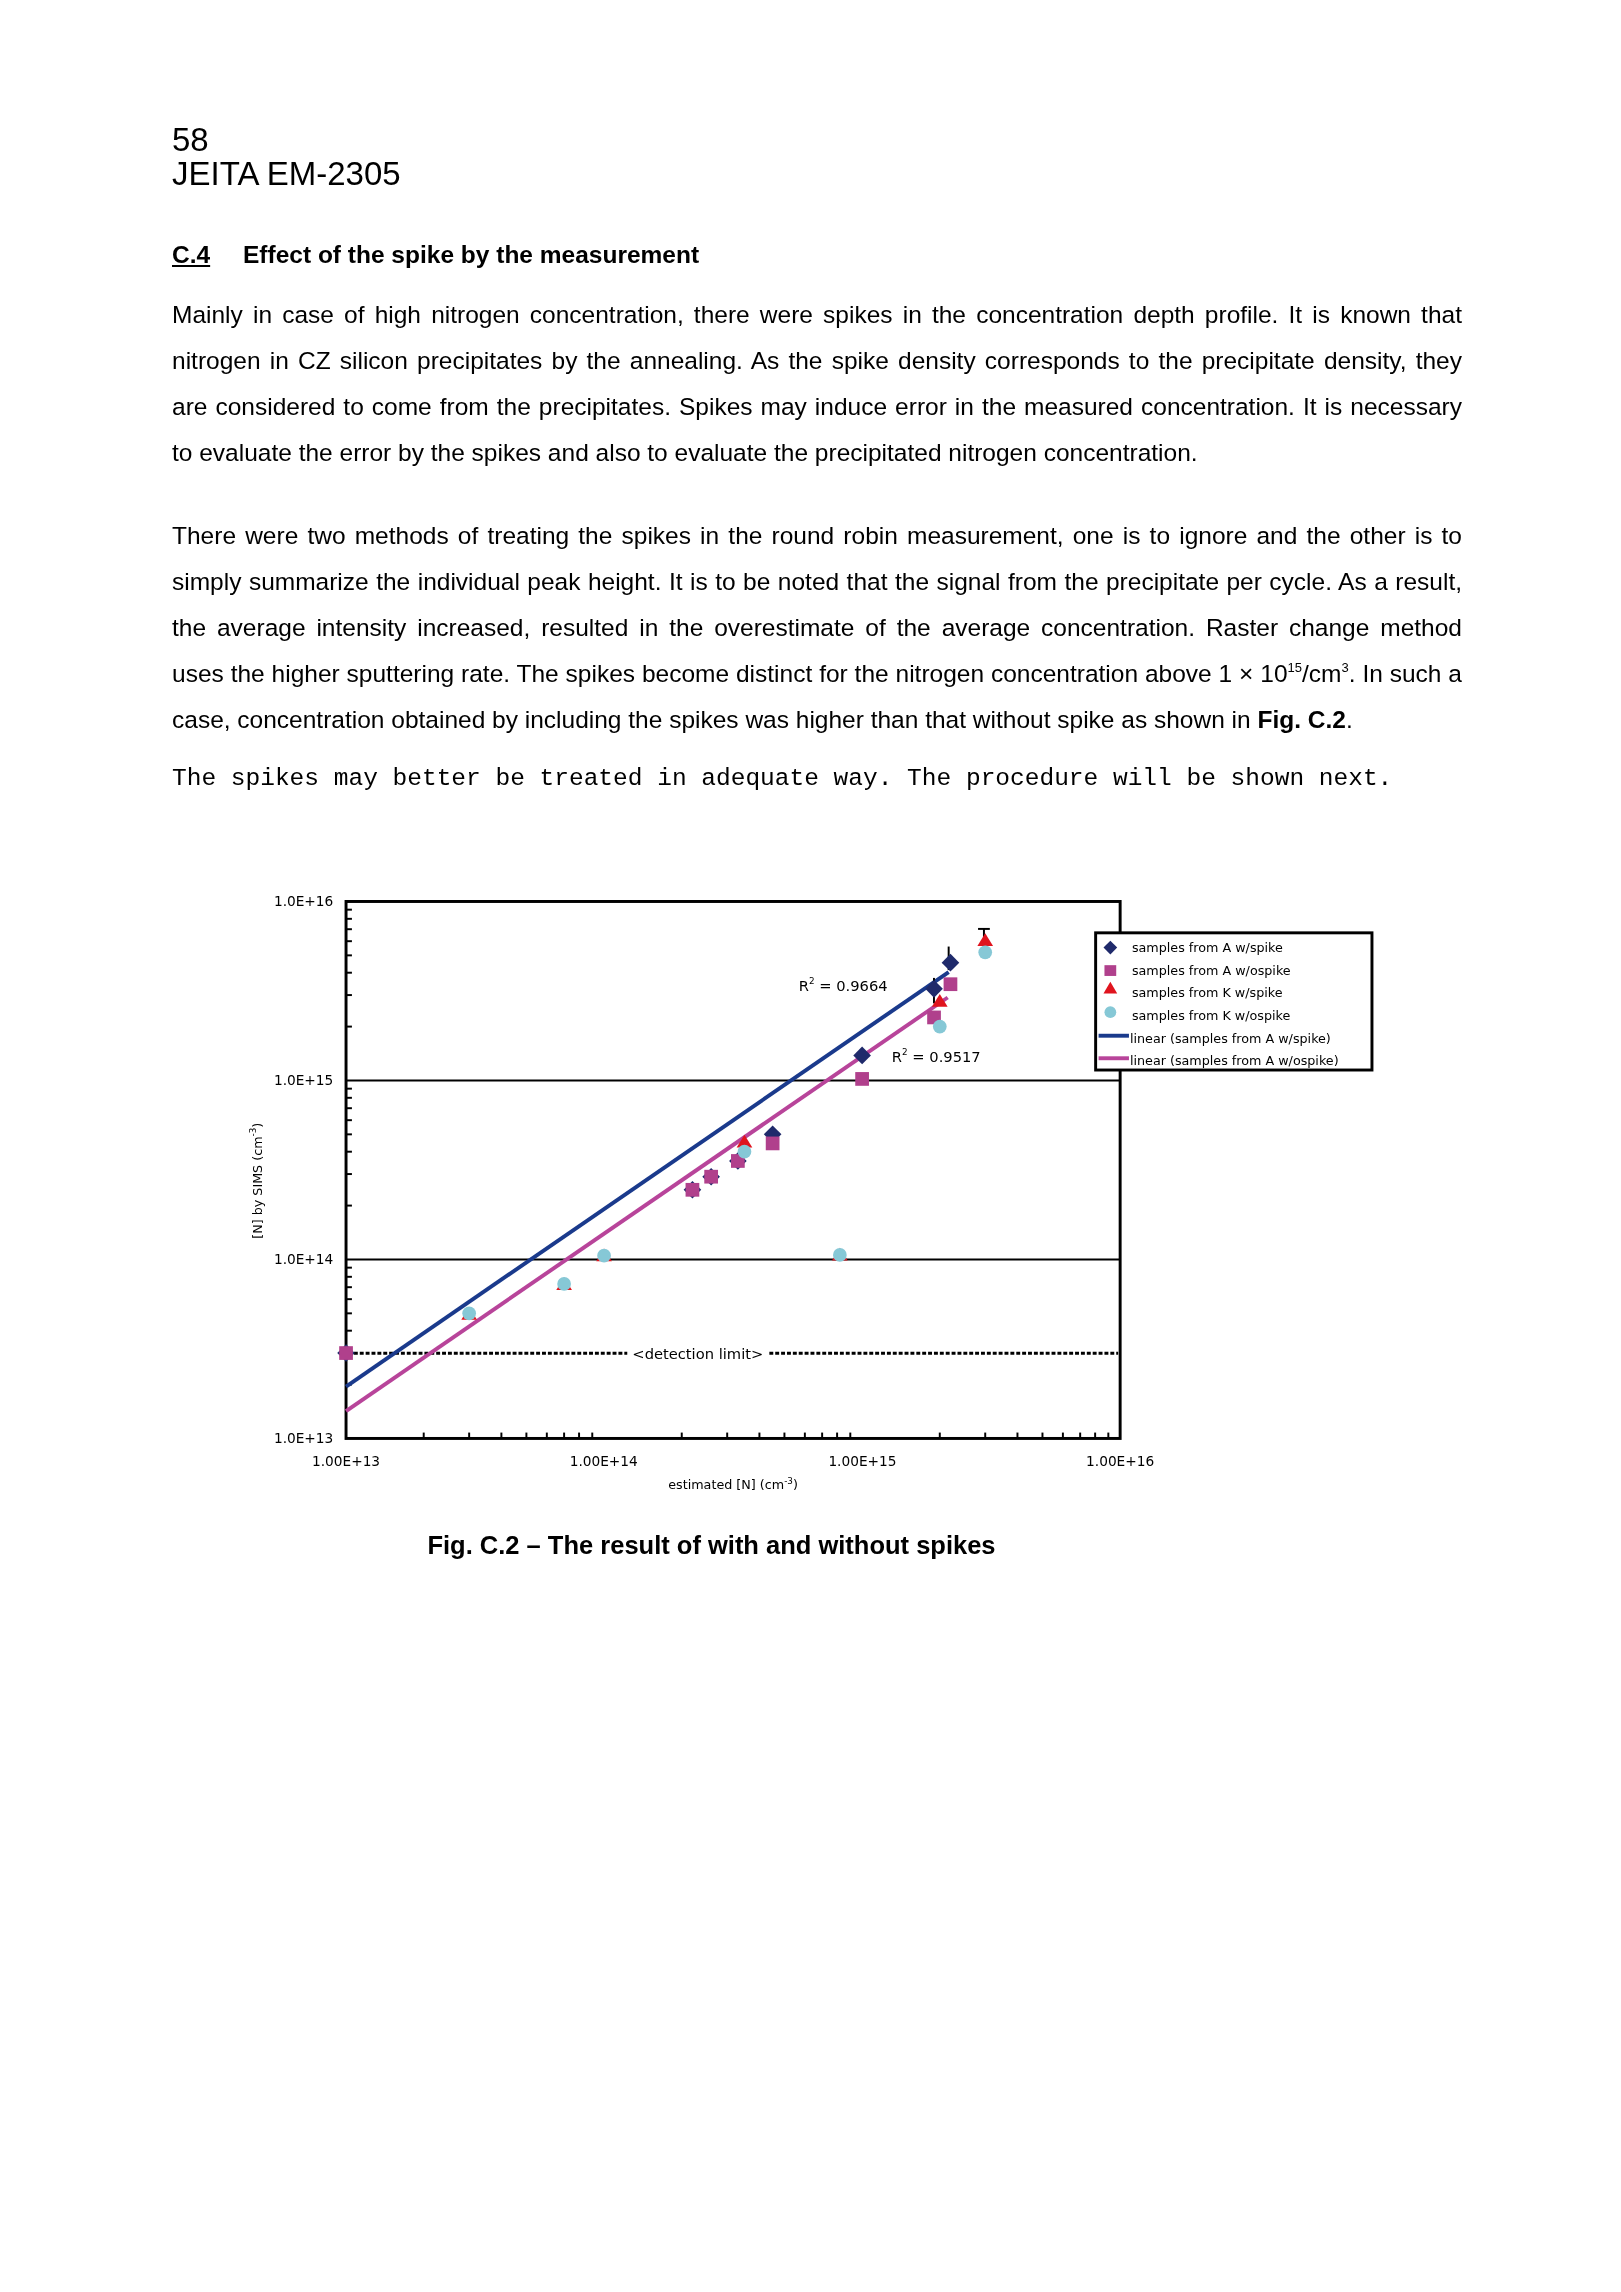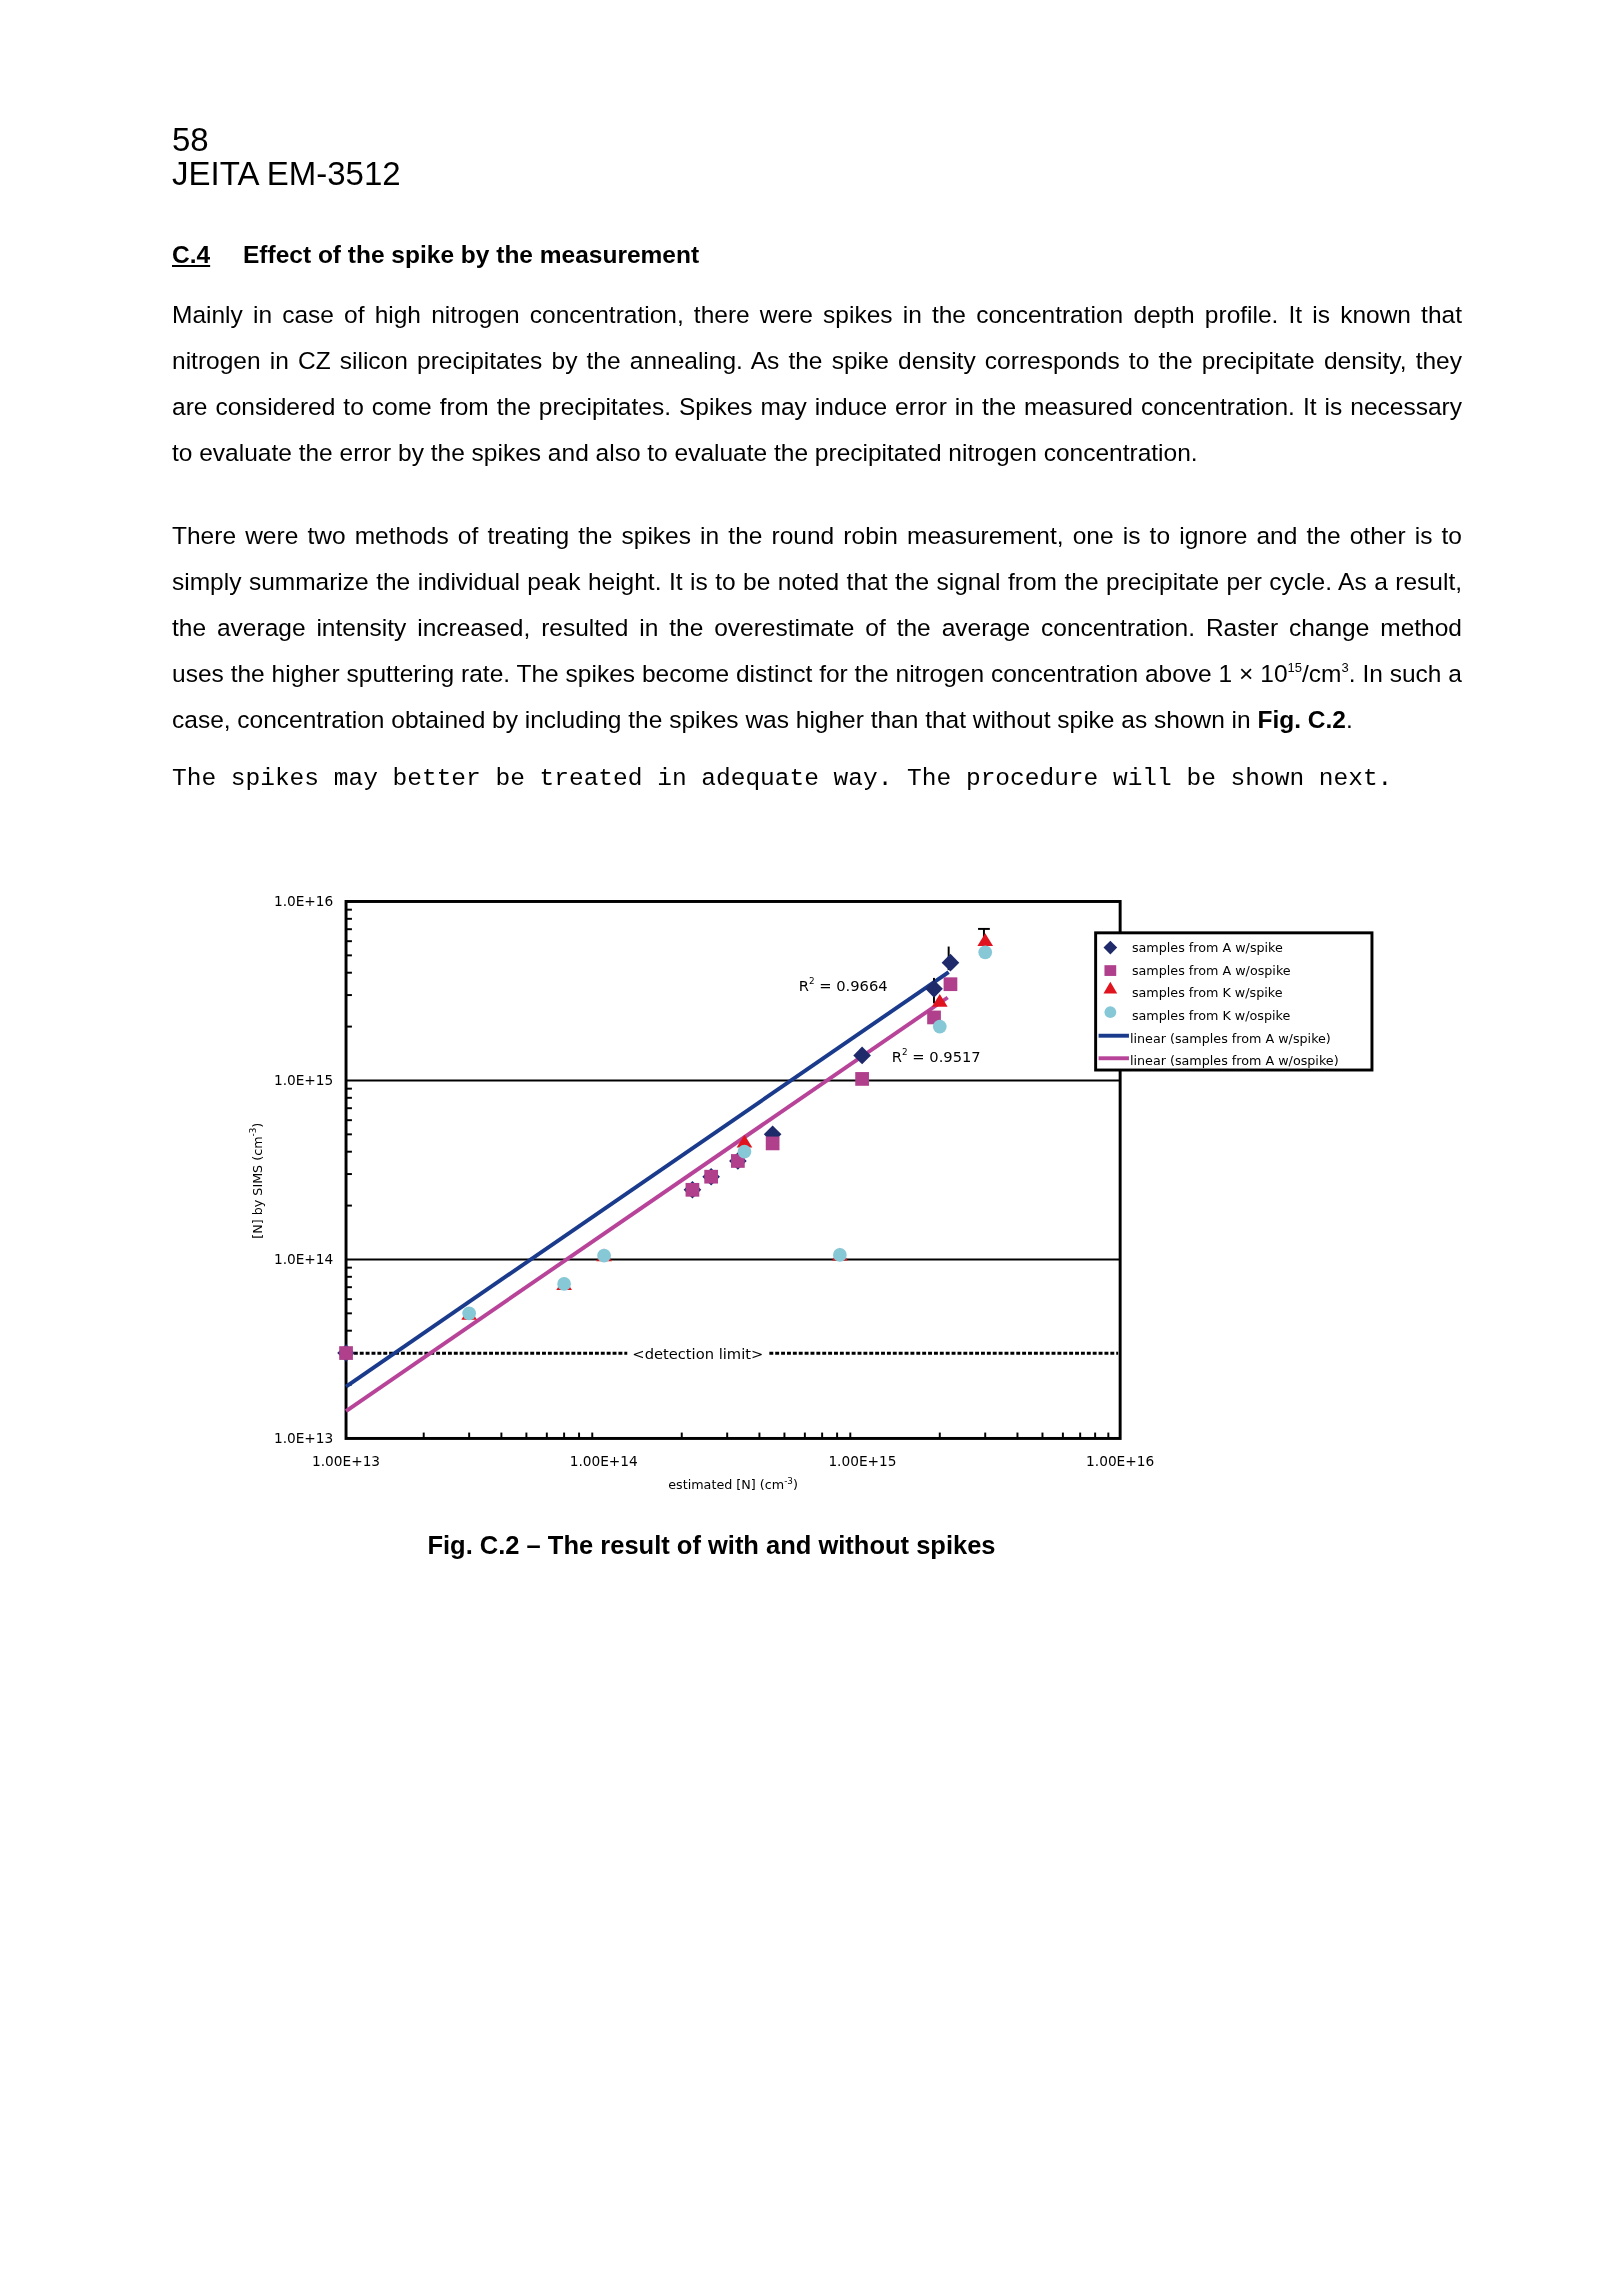--- a/index.html
+++ b/index.html
@@ -15,21 +15,21 @@
   #para3 { top: 756px; font-family: Liberation Mono, monospace; }
   sup { font-size: 13px; line-height: 0; vertical-align: 9.8px; }
   #chart { position: absolute; left: 0; top: 0; }
   #caption { position: absolute; left: 0; width: 1423px; top: 1531px; text-align: center; font-size: 25.5px; font-weight: bold; }
   svg text { font-family: "DejaVu Sans", sans-serif; }
 </style>
 </head>
 <body>
 
 <div class="hdr" id="page-num">58</div>
-<div class="hdr" id="doc-id">JEITA EM-3512</div>
+<div class="hdr" id="doc-id">JEITA EM-2305</div>
 
 <div id="section-title"><span class="num">C.4</span><span>Effect of the spike by the measurement</span></div>
 
 <div class="para" id="para1">Mainly in case of high nitrogen concentration, there were spikes in the concentration depth profile. It is known that nitrogen in CZ silicon precipitates by the annealing. As the spike density corresponds to the precipitate density, they are considered to come from the precipitates. Spikes may induce error in the measured concentration. It is necessary to evaluate the error by the spikes and also to evaluate the precipitated nitrogen concentration.</div>
 <div class="para" id="para2"><span>There were two methods of treating the spikes in the round robin measurement, one is to ignore and the other is to simply summarize the individual peak height. It is to be noted that the signal from the precipitate per cycle. As a result, the average intensity increased, resulted in the overestimate of the average concentration. Raster change method uses the higher sputtering rate. The spikes become distinct for the nitrogen concentration above 1 × 10</span><sup>15</sup><span>/cm</span><sup>3</sup><span>. In such a case, concentration obtained by including the spikes was higher than that without spike as shown in </span><b>Fig. C.2</b><span>.</span></div>
 <div class="para" id="para3">The spikes may better be treated in adequate way. The procedure will be shown next.</div>
 
 <svg id="chart" width="1621" height="1509" viewBox="0 0 1654 1540">
 
   <g stroke="#000" stroke-width="2">

